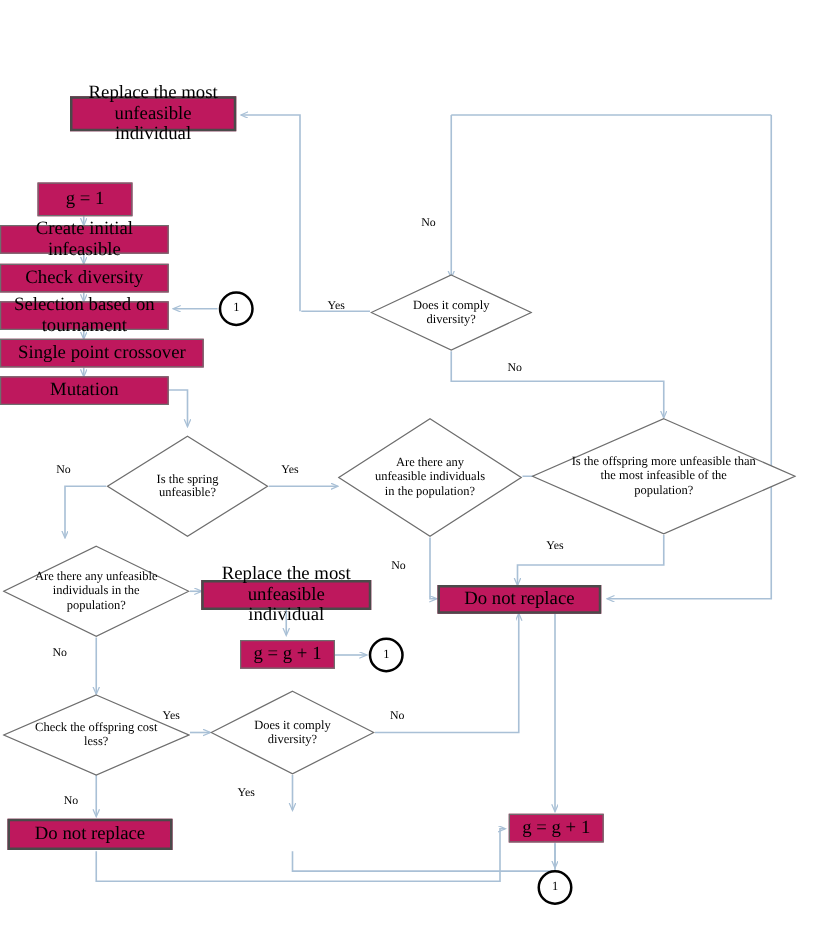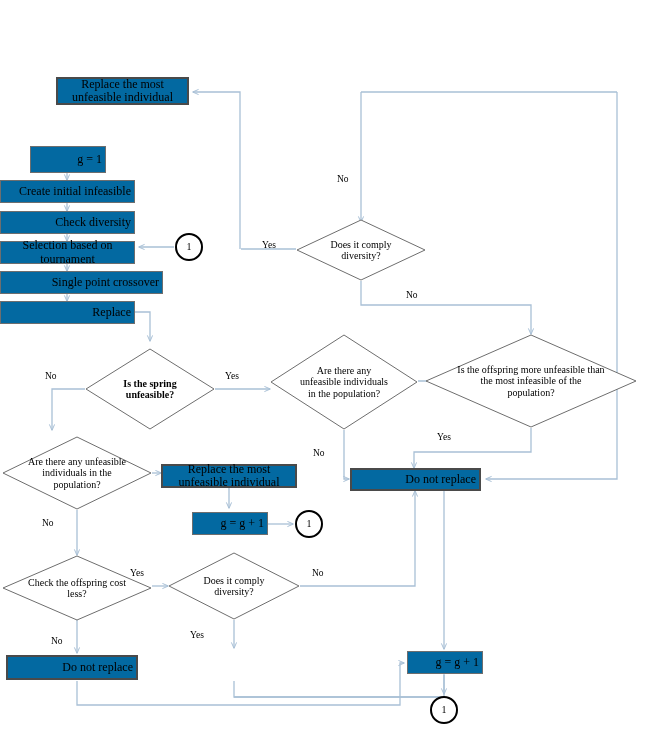--- a/index.html
+++ b/index.html
@@ -31,24 +31,23 @@
     position: absolute;
     box-sizing: border-box;
     display: flex;
     align-items: center;
     justify-content: center;
     text-align: center;
     line-height: 1.12;
     color: #000000;
   }
   .proc {
-    background: #0369a1;
+    background: #be185d;
     border: 1px solid #6e6e6e;
-    font-size: 12px;
-    justify-content: flex-end;
+    font-size: 15px;
   }
   .proc.thick {
     border: 2px solid #4a4a4a;
   }
   .proc span {
     display: block;
     padding: 0 3px;
   }
   .decision {
     background: transparent;
@@ -173,21 +172,21 @@
 
   <div class="node proc" style="left:0px; top:241px; width:135px; height:23px;">
     <span>Selection based on tournament</span>
   </div>
 
   <div class="node proc" style="left:0px; top:271px; width:163px; height:23px;">
     <span>Single point crossover</span>
   </div>
 
   <div class="node proc" style="left:0px; top:301px; width:135px; height:23px;">
-    <span>Replace</span>
+    <span>Mutation</span>
   </div>
 
   <div class="node proc thick" style="left:161px; top:464px; width:136px; height:24px;">
     <span>Replace the most unfeasible individual</span>
   </div>
 
   <div class="node proc" style="left:192px; top:512px; width:76px; height:23px;">
     <span>g = g + 1</span>
   </div>
 
@@ -204,21 +203,21 @@
     <span>g = g + 1</span>
   </div>
 
   <div class="node decision" style="left:296px; top:219px; width:130px; height:62px;">
     <svg viewBox="0 0 130 62" preserveAspectRatio="none">
       <polygon points="65,1 129,31 65,61 1,31" fill="#ffffff" stroke="#6e6e6e" stroke-width="1" vector-effect="non-scaling-stroke"></polygon>
     </svg>
     <div class="dtext">Does it comply diversity?</div>
   </div>
 
-  <div class="node decision" style="left:85px; top:348px; width:130px; height:82px;font-weight:bold;">
+  <div class="node decision" style="left:85px; top:348px; width:130px; height:82px;">
     <svg viewBox="0 0 130 82" preserveAspectRatio="none">
       <polygon points="65,1 129,41 65,81 1,41" fill="#ffffff" stroke="#6e6e6e" stroke-width="1" vector-effect="non-scaling-stroke"></polygon>
     </svg>
     <div class="dtext">Is the spring unfeasible?</div>
   </div>
 
   <div class="node decision" style="left:270px; top:334px; width:148px; height:96px;">
     <svg viewBox="0 0 148 96" preserveAspectRatio="none">
       <polygon points="74,1 147,48 74,95 1,48" fill="#ffffff" stroke="#6e6e6e" stroke-width="1" vector-effect="non-scaling-stroke"></polygon>
     </svg>

